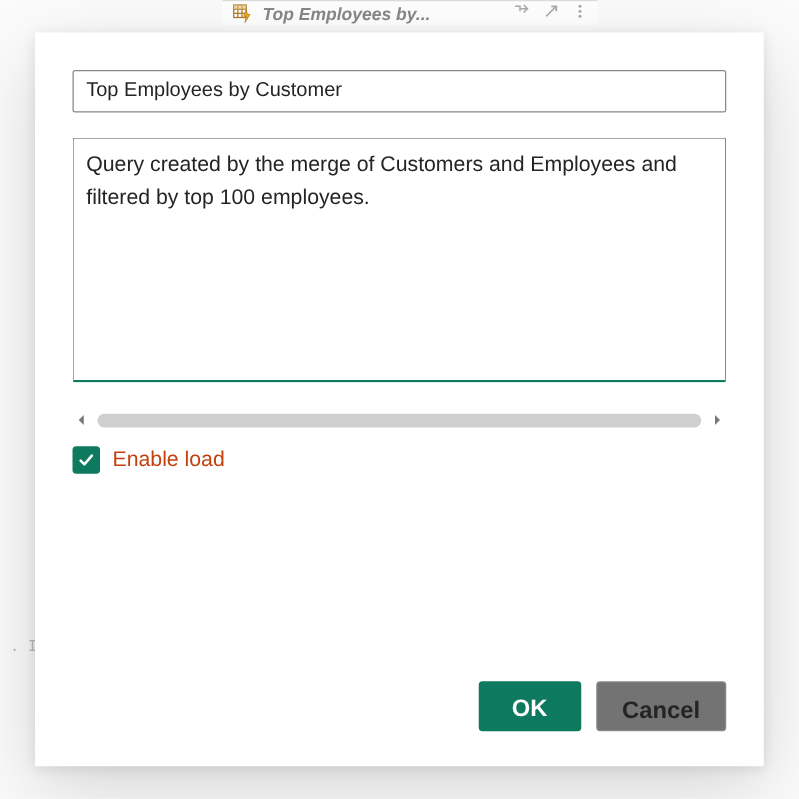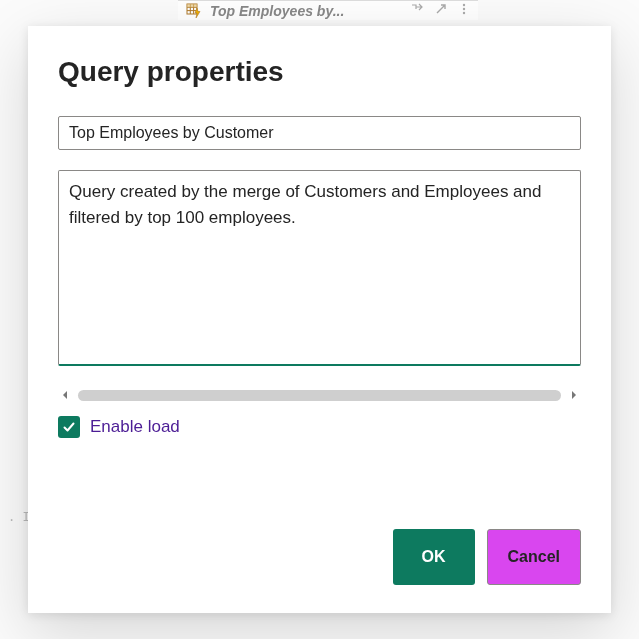--- a/index.html
+++ b/index.html
@@ -103,40 +103,40 @@
       margin-bottom: 28px;
     }
     .checkbox {
       width: 22px; height: 22px;
       background: #0d7a5f;
       border-radius: 3px;
       display: flex; align-items: center; justify-content: center;
       cursor: pointer;
     }
     .checkbox svg { display: block; }
-    .checkbox-label { font-size: 17px; color: #4c1d95; cursor: pointer; }
+    .checkbox-label { font-size: 17px; color: #c2410c; cursor: pointer; }
 
     .button-row {
       display: flex; justify-content: flex-end; gap: 12px;
       margin-top: auto;
     }
     .btn {
-      min-width: 82px; height: 56px;
+      min-width: 82px; height: 40px;
       border-radius: 3px;
-      font-size: 16px;
+      font-size: 19px;
       font-family: inherit;
       font-weight: 600;
       cursor: pointer;
       padding: 12px 20px;
     }
     .btn-primary {
       background: #0d7a5f; color: #fff; border: none;
     }
     .btn-secondary {
-      background: #d946ef; color: #242424; border: 1px solid #8a8886;
+      background: #737373; color: #242424; border: 1px solid #8a8886;
     }
   </style>
 </head>
 <body>
 
 <div class="backdrop">
   <div class="bg-tab">
     <span class="tab-icon">
       <svg width="16" height="16" viewBox="0 0 16 16">
         <rect x="1" y="1" width="10" height="10" fill="none" stroke="#b07a2a" stroke-width="1"></rect>
@@ -166,21 +166,20 @@
           <circle cx="6" cy="7" r="1.2" fill="#aaa"></circle>
           <circle cx="6" cy="11" r="1.2" fill="#aaa"></circle>
         </svg>
       </span>
     </span>
   </div>
   <div class="bg-left-marker">. I</div>
 </div>
 
 <div class="dialog">
-  <h1 class="dialog-title">Query properties</h1>
 
   <input type="text" class="text-input" value="Top Employees by Customer" style="">
 
   <div class="textarea-wrap">
     <textarea class="textarea" style="">Query created by the merge of Customers and Employees and filtered by top 100 employees.</textarea>
   </div>
 
   <div class="scroll-row">
     <span class="scroll-arrow">
       <svg width="10" height="10" viewBox="0 0 10 10">

